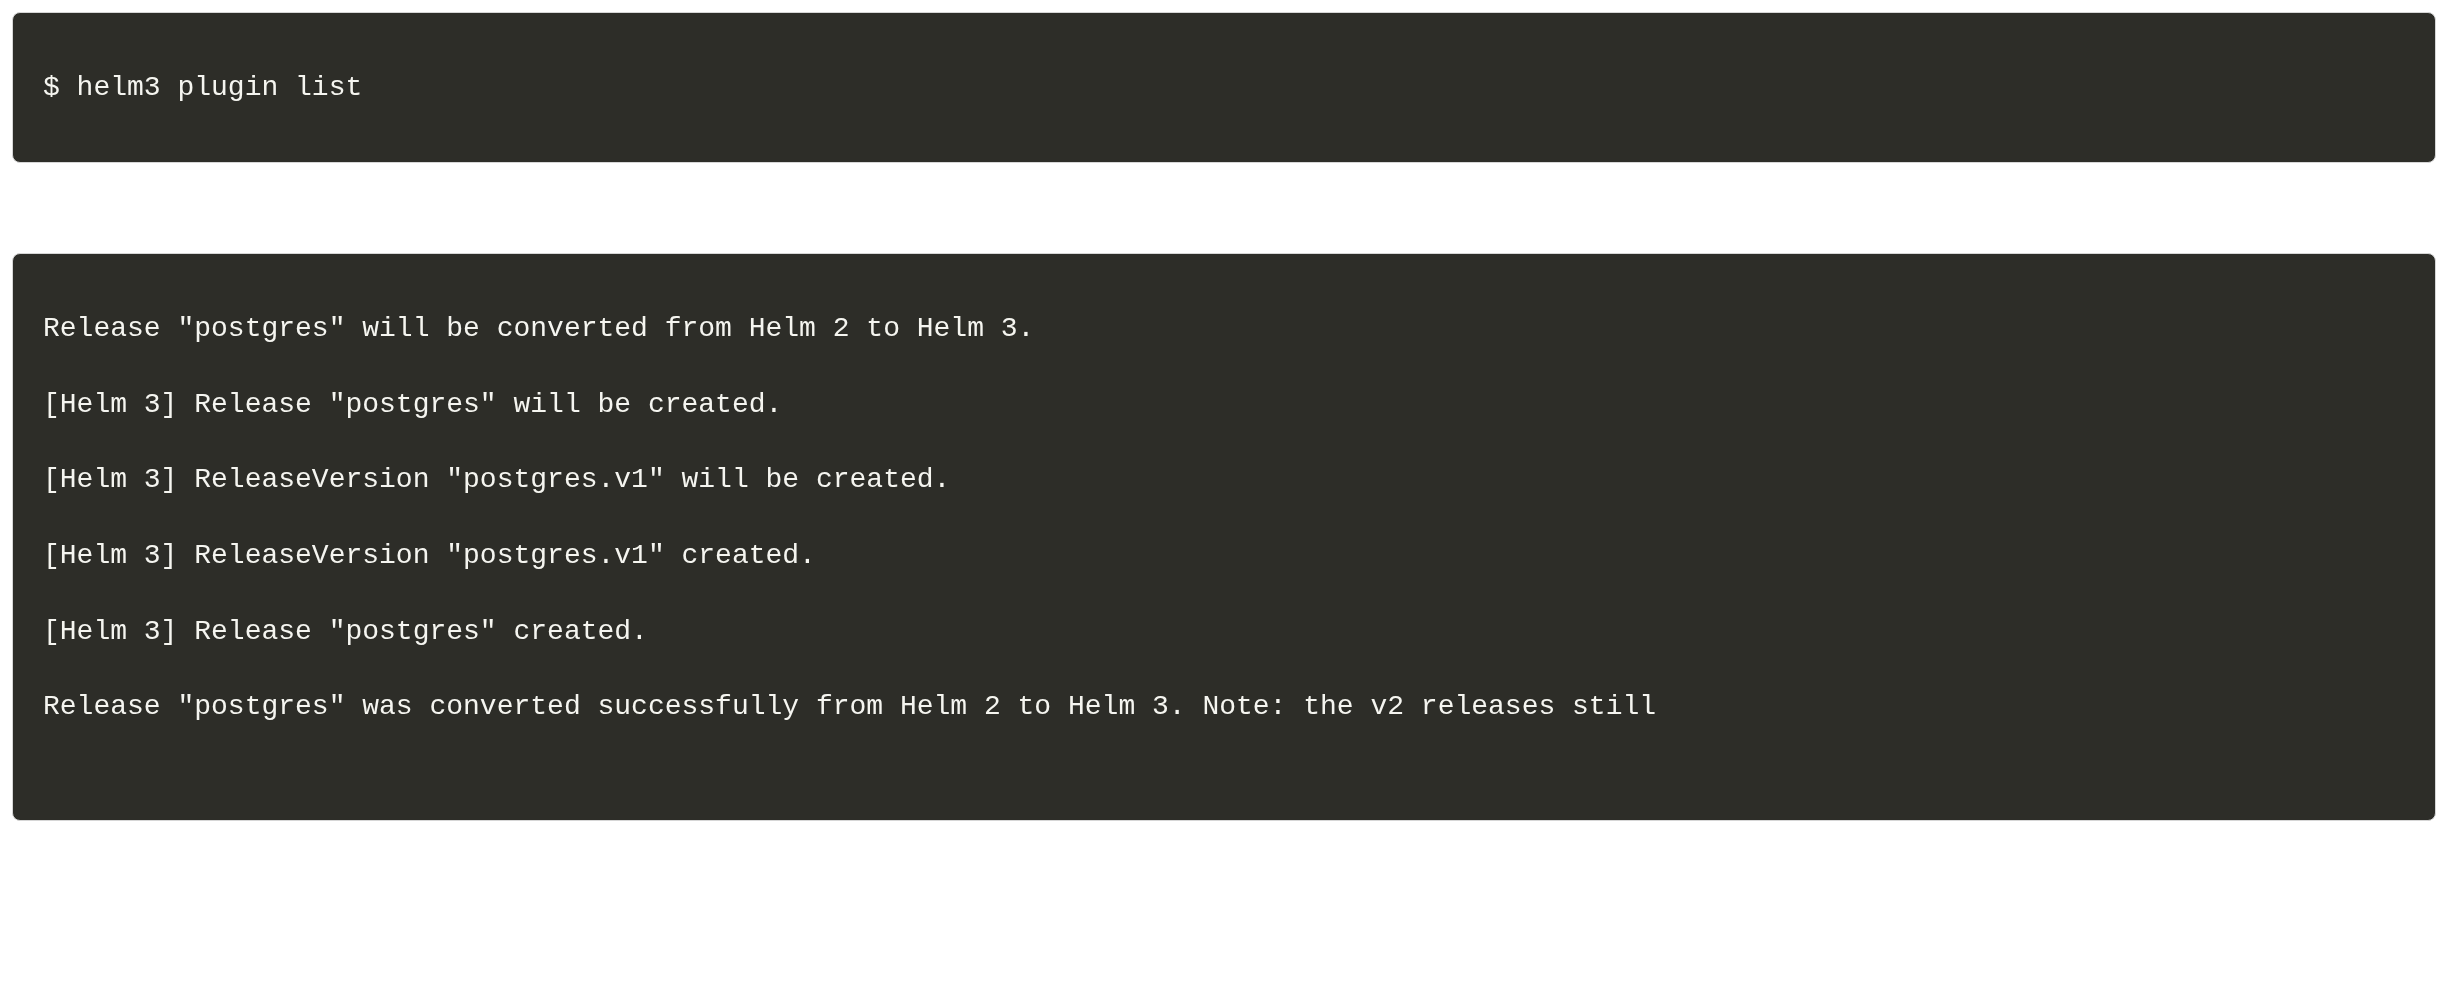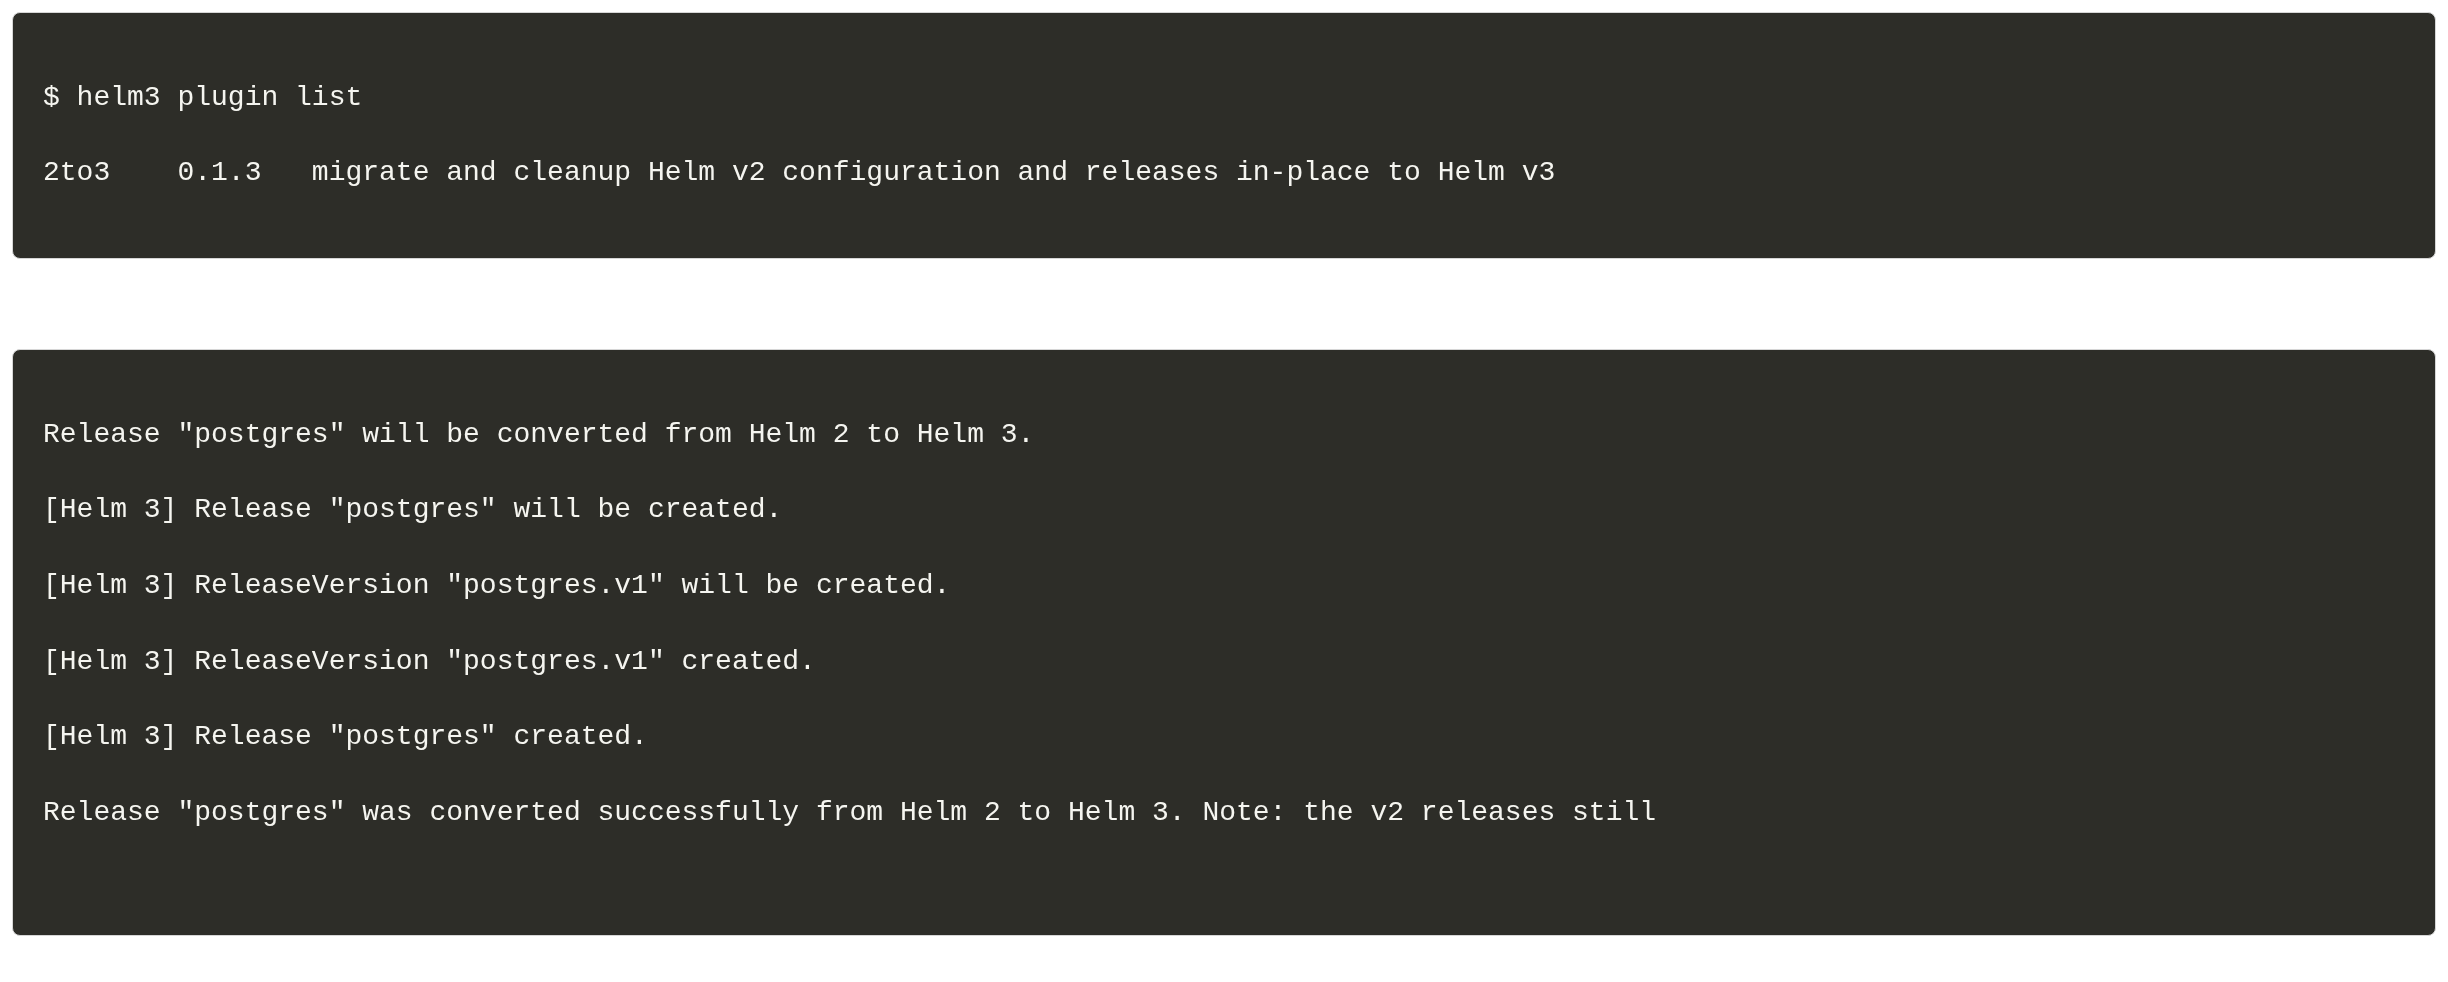--- a/index.html
+++ b/index.html
@@ -11,21 +11,21 @@
       background: #ffffff;
       font-family: "SFMono-Regular", Consolas, "Liberation Mono", Menlo, Courier, monospace;
       padding: 0;
       width: 2448px;
       height: 982px;
     }
     .terminal-block {
       background: #2d2d28;
       color: #f5f5f0;
       border-radius: 8px;
-      padding: 28px 30px;
+      padding: 18px 30px;
       font-size: 28px;
       line-height: 1.35;
       white-space: pre;
       overflow: hidden;
       border: 1px solid #d6d6d6;
     }
     .block1 {
       margin: 12px 12px 0 12px;
     }
     .block2 {
@@ -33,21 +33,20 @@
     }
     .terminal-line {
       display: block;
     }
   </style>
 </head>
 <body>
 
 <div class="terminal-block block1">
 <span class="terminal-line">$ helm3 plugin list</span>
-<span class="terminal-line">2to3    0.1.3   migrate and cleanup Helm v2 configuration and releases in-place to Helm v3</span>
 </div>
 
 <div class="terminal-block block2">
 <span class="terminal-line">Release "postgres" will be converted from Helm 2 to Helm 3.</span>
 <span class="terminal-line">[Helm 3] Release "postgres" will be created.</span>
 <span class="terminal-line">[Helm 3] ReleaseVersion "postgres.v1" will be created.</span>
 <span class="terminal-line">[Helm 3] ReleaseVersion "postgres.v1" created.</span>
 <span class="terminal-line">[Helm 3] Release "postgres" created.</span>
 <span class="terminal-line">Release "postgres" was converted successfully from Helm 2 to Helm 3. Note: the v2 releases still</span>
 

